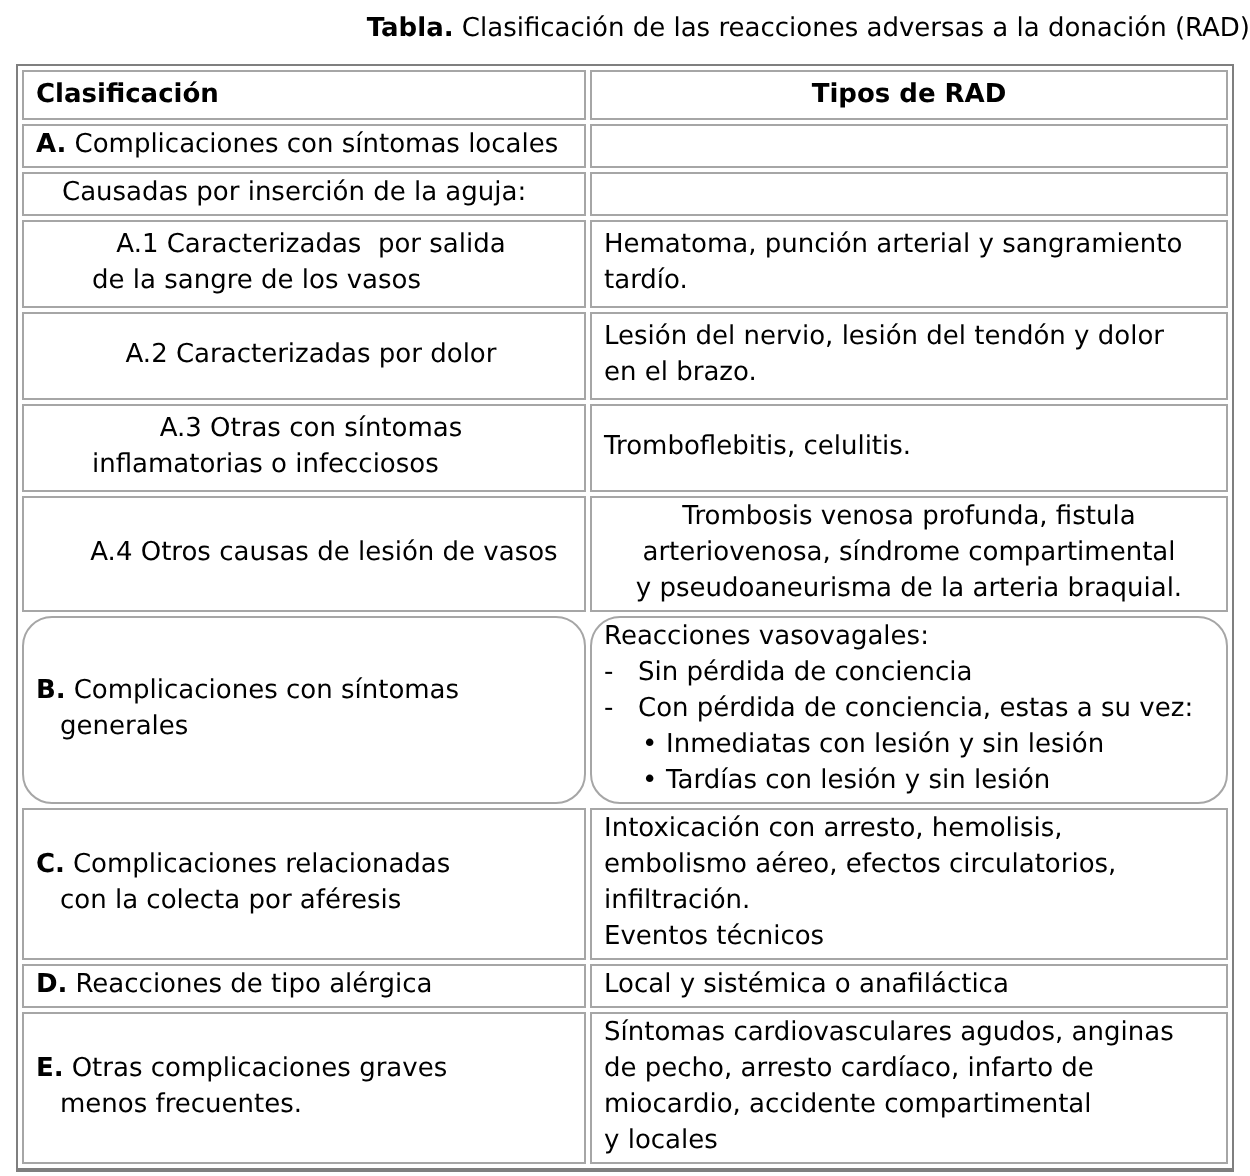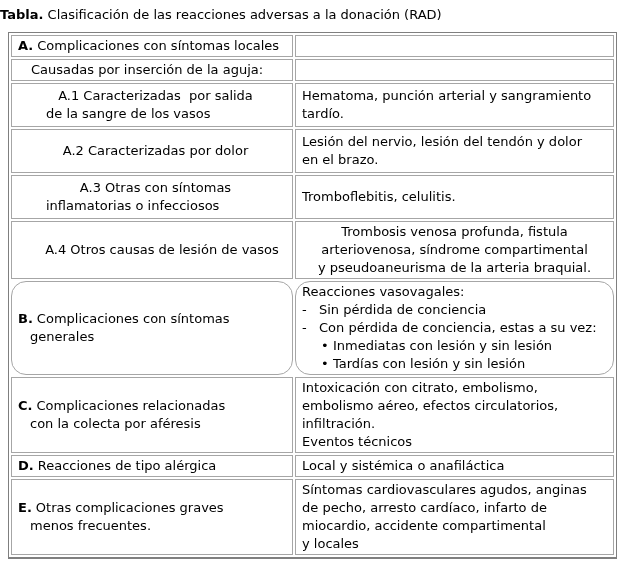--- a/index.html
+++ b/index.html
@@ -5,21 +5,21 @@
   html, body { margin: 0; padding: 0; }
   body {
     width: 625px; height: 588px;
     background: #ffffff;
     color: #000000;
     font-family: "DejaVu Sans", sans-serif;
     font-size: 13px;
     overflow: hidden;
   }
   .caption {
-    text-align: left;
+    text-align: right;
     padding-top: 7px;
     margin-bottom: 9px;
     line-height: 16px;
   }
   .caption .bold { font-weight: bold; }
   table.rad {
     border-collapse: separate;
     border-spacing: 2px;
     margin-left: 8px;
     width: 609px;
@@ -66,20 +66,24 @@
   <span>Clasificación de las reacciones adversas a la donación (RAD)</span>
 </div>
 
 <table class="rad">
   <colgroup>
       <col class="c1">
       <col>
     </colgroup>
 
   <tbody>
+      <tr class="rh-head">
+    <th class="h-left">Clasificación</th>
+    <th class="h-right">Tipos de RAD</th>
+  </tr>
 
   <tr class="rh-1">
     <td>
       <div class="line"><span class="prefix">A.</span><span>Complicaciones con síntomas locales</span></div>
     </td>
     <td></td>
   </tr>
 
   <tr class="rh-1">
     <td>
@@ -143,21 +147,21 @@
       <div class="line bullet-line"><span class="marker-bullet">•</span><span>Tardías con lesión y sin lesión</span></div>
     </td>
   </tr>
 
   <tr class="rh-4">
     <td>
       <div class="line"><span class="prefix">C.</span><span>Complicaciones relacionadas</span></div>
       <div class="line ind-cont">con la colecta por aféresis</div>
     </td>
     <td>
-      <div class="line">Intoxicación con citrato, embolismo,</div>
+      <div class="line">Intoxicación con arresto, hemolisis,</div>
       <div class="line">embolismo aéreo, efectos circulatorios,</div>
       <div class="line">infiltración.</div>
       <div class="line">Eventos técnicos</div>
     </td>
   </tr>
 
   <tr class="rh-1">
     <td>
       <div class="line"><span class="prefix">D.</span><span>Reacciones de tipo alérgica</span></div>
     </td>

